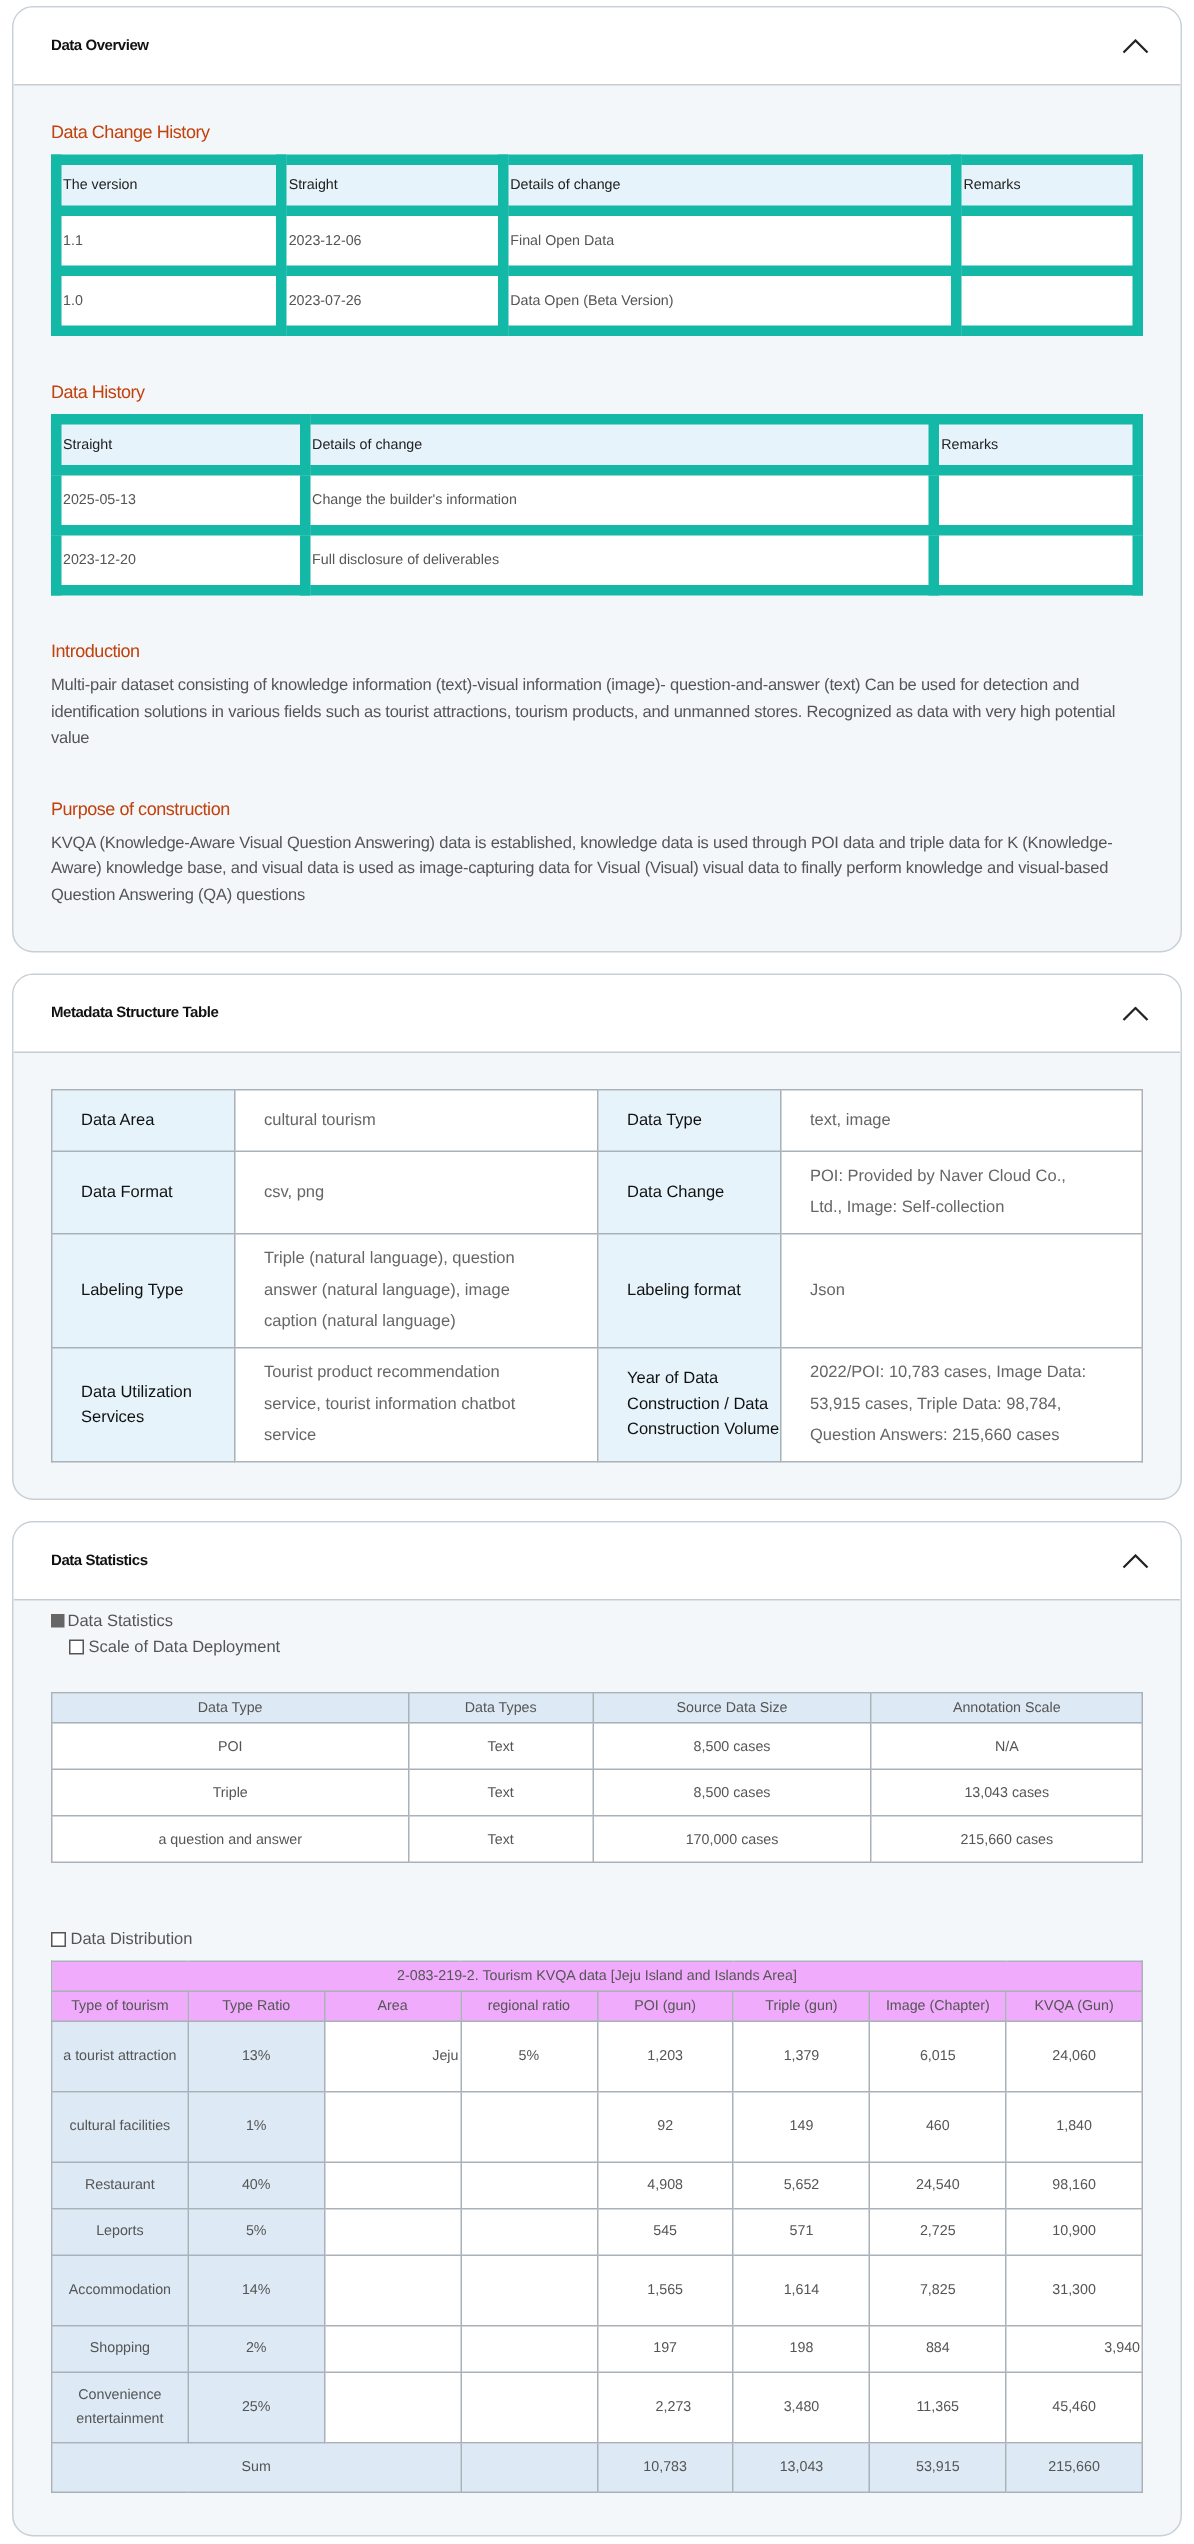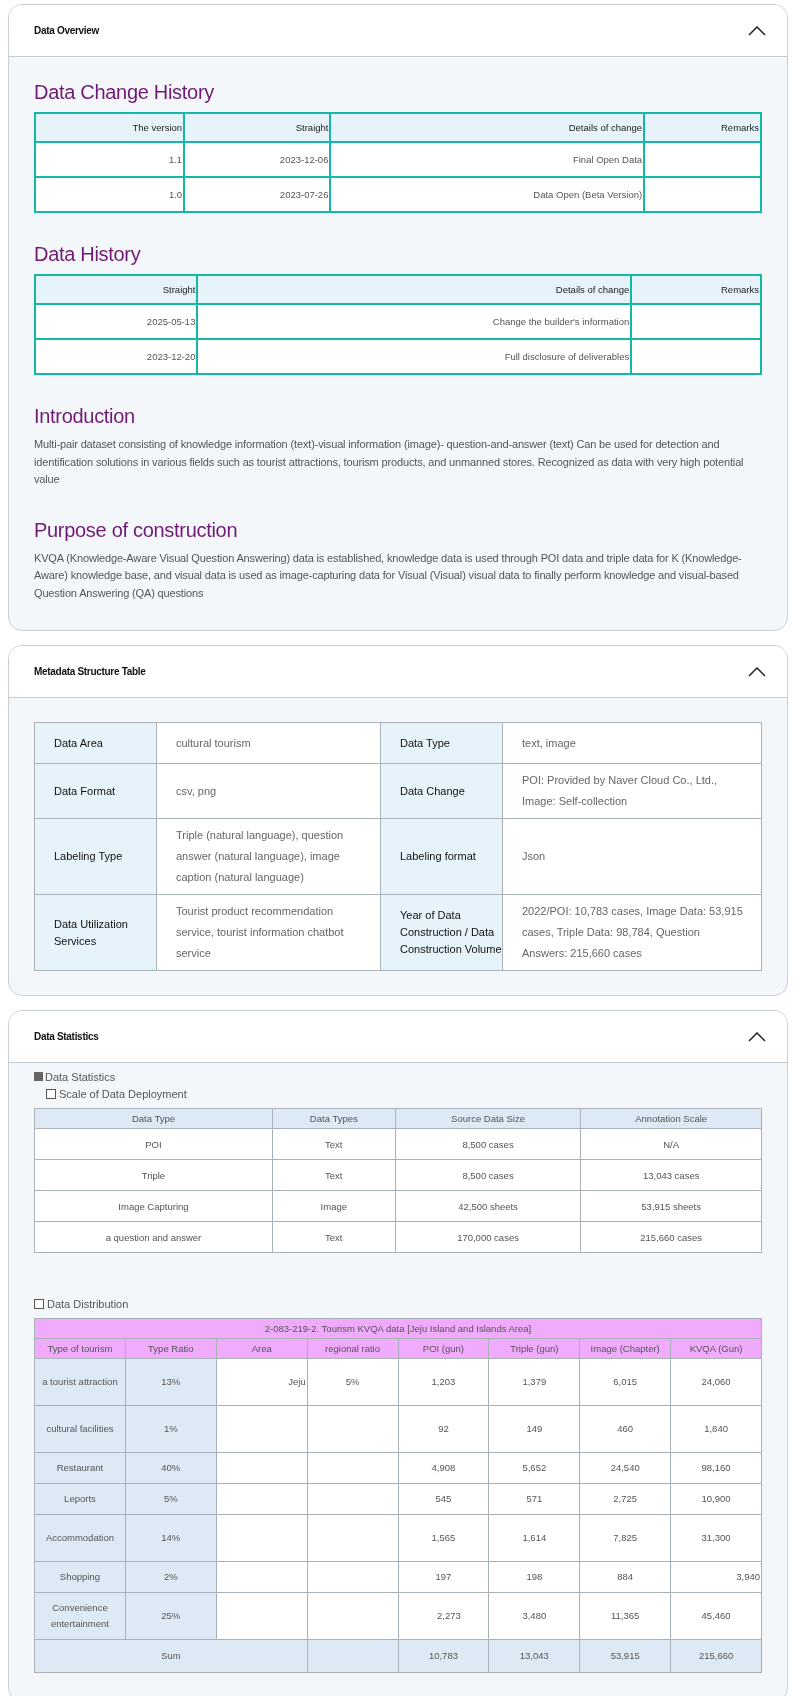--- a/index.html
+++ b/index.html
@@ -3,30 +3,30 @@
 <meta charset="utf-8">
 <style>
   html, body { margin: 0; padding: 0; background: #ffffff; }
   body { width: 796px; font-family: "Liberation Sans", sans-serif; color: #222; }
   .panel { margin: 4px 8px 0 8px; border: 1px solid #c9cfd6; border-radius: 14px; background: #f3f7fa; overflow: hidden; }
   .panel + .panel { margin-top: 14px; }
   .panel-head { background: #ffffff; height: 51px; border-bottom: 1px solid #c4ccd4; display: flex; align-items: center; justify-content: space-between; padding: 0 18px 0 25px; }
   .panel-title { font-size: 10px; font-weight: bold; color: #111; letter-spacing: -0.3px; }
   .chev { width: 24px; height: 24px; display: flex; align-items: center; justify-content: center; cursor: pointer; }
   .panel-body { padding: 24px 25px 28px 25px; }
-  h3.sub { font-size: 20px; font-weight: normal; color: #701a75; margin: 0 0 8px 0; letter-spacing: -0.3px; }
+  h3.sub { font-size: 12px; font-weight: normal; color: #c2410c; margin: 0 0 8px 0; letter-spacing: -0.3px; }
   .gap { height: 30px; }
   table { border-collapse: collapse; width: 100%; background: #fff; }
-  table.t1 th, table.t1 td { border: 2px solid #14b8a6; text-align: right; font-size: 9.5px; color: #555; }
+  table.t1 th, table.t1 td { border: 7px solid #14b8a6; text-align: left; font-size: 9.5px; color: #555; }
   table.t1 th { background: #e6f3fa; color: #222; font-weight: normal; height: 25px; }
   table.t1 td { height: 31px; }
   p.para { font-size: 11px; line-height: 17.5px; color: #555; margin: 0; letter-spacing: -0.15px; }
   table.meta th, table.meta td { border: 1px solid #a9b1b9; font-size: 11px; text-align: left; }
   table.meta th { background: #e6f3fa; color: #111; font-weight: normal; padding: 0 0 0 19px; width: 102px; line-height: 17px; }
-  table.meta td { color: #666; padding: 3px 14px 3px 19px; line-height: 21px; }
+  table.meta td { color: #666; padding: 3px 32px 3px 19px; line-height: 21px; }
   .legend-line { font-size: 11px; color: #555; display: flex; align-items: center; height: 17px; }
   .sq-filled { width: 9px; height: 9px; background: #666; margin-right: 2px; display: inline-block; }
   .sq-empty { width: 8px; height: 8px; border: 1px solid #555; margin-right: 3px; display: inline-block; background: #fff; }
   table.st th, table.st td { border: 1px solid #a9b1b9; text-align: center; font-size: 9.5px; color: #555; }
   table.st th { background: #dde9f4; font-weight: normal; height: 17px; }
   table.st td { height: 28px; }
   table.dist th, table.dist td { border: 1px solid #a9b1b9; text-align: center; font-size: 9.5px; color: #555; }
   table.dist th { background: #f0abfc; font-weight: normal; height: 17px; }
   table.dist td { height: 28px; line-height: 16px; }
   table.dist td.shade { background: #dde9f4; }
@@ -153,21 +153,21 @@
       <svg width="18" height="10" viewBox="0 0 18 10">
           <polyline points="1,9 9,1 17,9" fill="none" stroke="#222" stroke-width="1.5"></polyline>
         </svg>
     </span>
   </div>
   <div class="panel-body" style="padding-top:5px; padding-bottom:28px;">
     <div class="legend-line">
       <span class="sq-filled"></span>
       <span>Data Statistics</span>
     </div>
-    <div class="legend-line" style="margin-bottom:6px;padding-left:12px;">
+    <div class="legend-line" style="margin-bottom:22px;padding-left:12px;">
       <span class="sq-empty"></span>
       <span>Scale of Data Deployment</span>
     </div>
     <table class="st">
       <thead>
           <tr>
         <th>Data Type</th>
         <th>Data Types</th>
         <th>Source Data Size</th>
         <th>Annotation Scale</th>
@@ -178,26 +178,20 @@
             <td>POI</td>
             <td>Text</td>
             <td>8,500 cases</td>
             <td>N/A</td>
           </tr>
           <tr>
             <td>Triple</td>
             <td>Text</td>
             <td>8,500 cases</td>
             <td>13,043 cases</td>
-          </tr>
-          <tr>
-            <td>Image Capturing</td>
-            <td>Image</td>
-            <td>42,500 sheets</td>
-            <td>53,915 sheets</td>
           </tr>
           <tr>
             <td>a question and answer</td>
             <td>Text</td>
             <td>170,000 cases</td>
             <td>215,660 cases</td>
           </tr>
         </tbody>
     </table>
 

